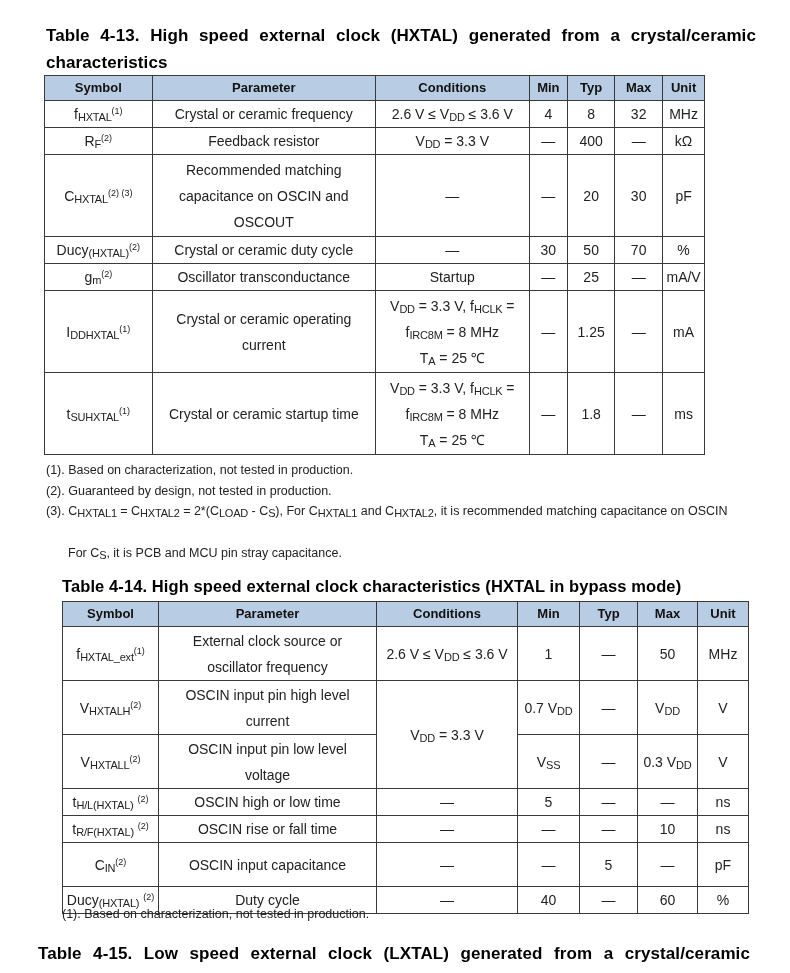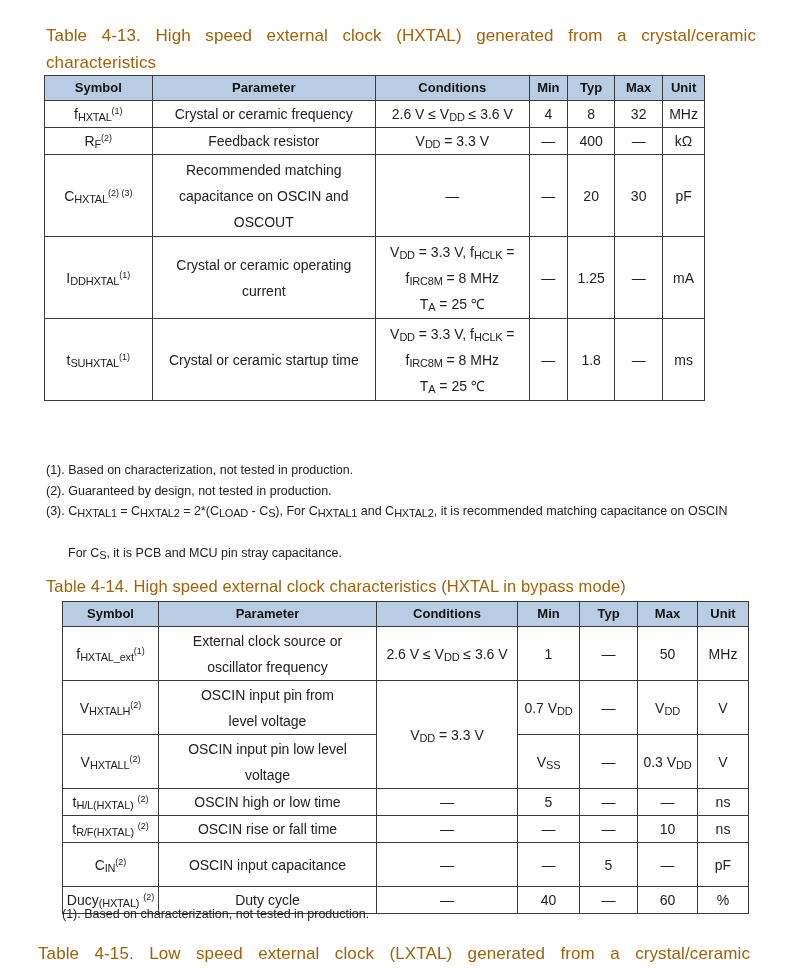--- a/index.html
+++ b/index.html
@@ -2,25 +2,25 @@
 <html><head>
   <meta charset="utf-8">
   <style>
     html, body { margin: 0; padding: 0; background: #ffffff; }
     body {
       width: 790px; height: 973px; position: relative; overflow: hidden;
       font-family: "Liberation Sans", sans-serif; color: #1a1a1a;
     }
     .caption {
       position: absolute; font-family: "Liberation Sans", sans-serif;
-      font-weight: normal; font-size: 17px; color: #a16207; letter-spacing: 0.1px;
+      font-weight: bold; font-size: 17px; color: #000000; letter-spacing: 0.1px;
     }
     #cap1 { left: 46px; top: 22px; width: 710px; line-height: 27px; text-align: justify; text-align-last: left; }
     #cap1 .l1 { display: block; text-align: justify; text-align-last: justify; }
-    #cap2 { left: 46px; top: 577px; font-size: 16.5px; }
+    #cap2 { left: 62px; top: 577px; font-size: 16.5px; }
     #cap3 { left: 38px; top: 944px; width: 712px; text-align: justify; text-align-last: justify; }
 
     table.spec {
       position: absolute; border-collapse: collapse; table-layout: fixed;
       font-size: 14px; color: #222;
     }
     table.spec th, table.spec td {
       border: 1.5px solid #3a3a3a; text-align: center; vertical-align: middle;
       padding: 0 2px; line-height: 26px;
     }
@@ -93,21 +93,39 @@
     <tr style="height:82px">
       <td><span>C</span><sub class="s">HXTAL</sub><sup class="s">(2) (3)</sup></td>
       <td style="padding:0 14px">Recommended matching capacitance on OSCIN and OSCOUT</td>
       <td>—</td>
       <td>—</td>
       <td>20</td>
       <td>30</td>
       <td>pF</td>
     </tr>
 
-
+    <tr style="height:27px">
+      <td><span>Ducy</span><sub class="s">(HXTAL)</sub><sup class="s">(2)</sup></td>
+      <td>Crystal or ceramic duty cycle</td>
+      <td>—</td>
+      <td>30</td>
+      <td>50</td>
+      <td>70</td>
+      <td>%</td>
+    </tr>
+
+    <tr style="height:27px">
+      <td><span>g</span><sub class="s">m</sub><sup class="s">(2)</sup></td>
+      <td>Oscillator transconductance</td>
+      <td>Startup</td>
+      <td>—</td>
+      <td>25</td>
+      <td>—</td>
+      <td>mA/V</td>
+    </tr>
 
     <tr style="height:82px">
       <td><span>I</span><sub class="s">DDHXTAL</sub><sup class="s">(1)</sup></td>
       <td style="padding:0 20px">Crystal or ceramic operating current</td>
       <td>V<sub class="s">DD</sub> = 3.3 V, f<sub class="s">HCLK</sub> =<br>f<sub class="s">IRC8M</sub> = 8 MHz<br>T<sub class="s">A</sub> = 25 ℃</td>
       <td>—</td>
       <td>1.25</td>
       <td>—</td>
       <td>mA</td>
     </tr>
@@ -164,21 +182,21 @@
       <td style="padding:0 28px">External clock source or oscillator frequency</td>
       <td>2.6 V ≤ V<sub class="s">DD</sub> ≤ 3.6 V</td>
       <td>1</td>
       <td>—</td>
       <td>50</td>
       <td>MHz</td>
     </tr>
 
     <tr style="height:54px">
       <td><span>V</span><sub class="s">HXTALH</sub><sup class="s">(2)</sup></td>
-      <td style="padding:0 26px">OSCIN input pin from level voltage</td>
+      <td style="padding:0 26px">OSCIN input pin high level current</td>
       <td rowspan="2">V<sub class="s">DD</sub> = 3.3 V</td>
       <td>0.7 V<sub class="s">DD</sub></td>
       <td>—</td>
       <td>V<sub class="s">DD</sub></td>
       <td>V</td>
     </tr>
 
     <tr style="height:54px">
       <td><span>V</span><sub class="s">HXTALL</sub><sup class="s">(2)</sup></td>
       <td style="padding:0 9px">OSCIN input pin low level voltage</td>

